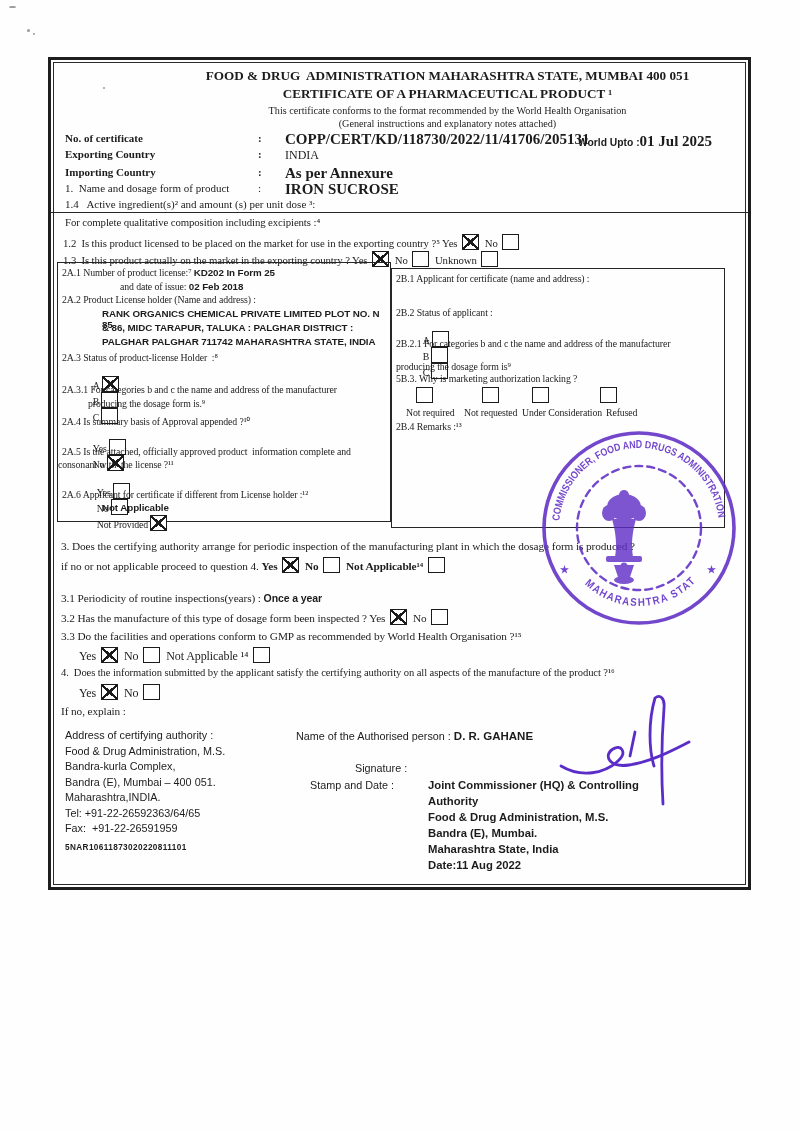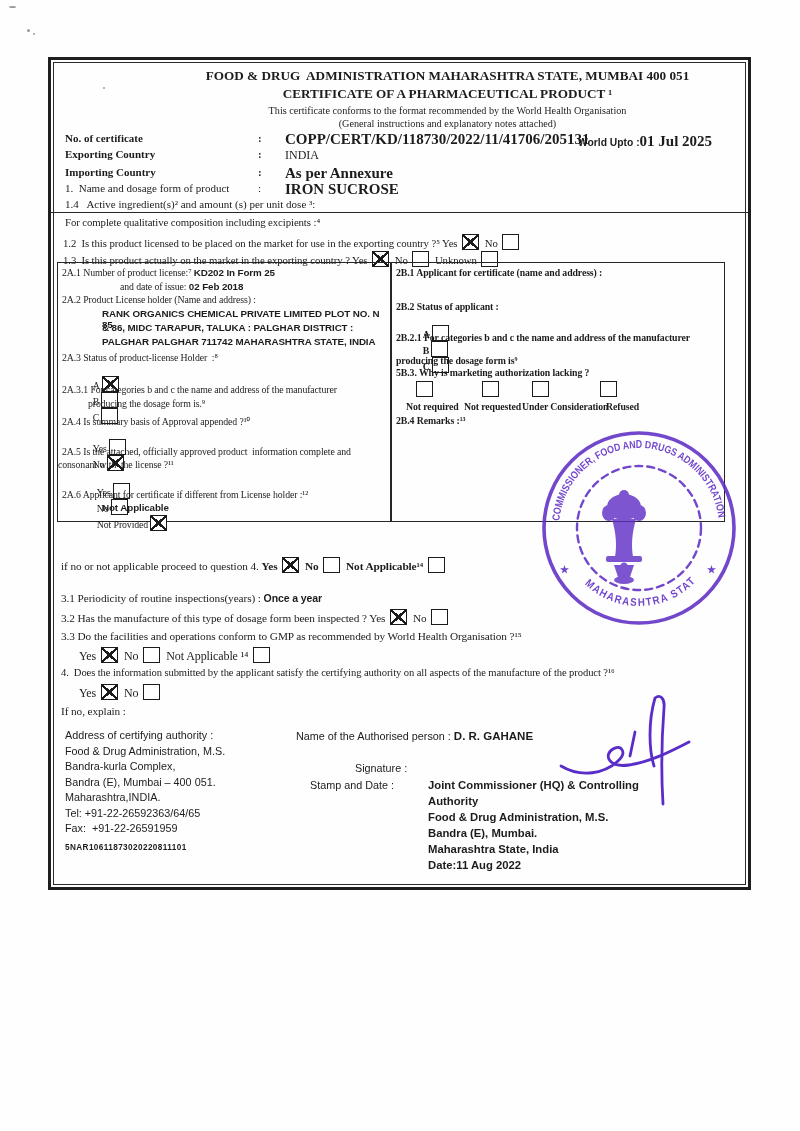--- a/index.html
+++ b/index.html
@@ -117,21 +117,21 @@
       <div class="tl" style="left:0px;top:196px;">consonant with  the license ?¹¹</div>
       <div class="tl" style="left:20px;top:209px;">
         <span>Yes</span><span class="cb lg"></span>
         <span>No</span><span class="cb lg"></span>
         <span>Not Provided</span><span class="cb lg checked"></span>
       </div>
       <div class="tl" style="left:4px;top:226px;">2A.6 Applicant for certificate if different from License holder :¹²</div>
       <div class="tl sb" style="left:44px;top:239px;">Not Applicable</div>
     </div>
 
-    <div class="tbox" style="left:340px;top:202px;width:332px;height:258px;font-weight:bold;">
+    <div class="tbox" style="left:340px;top:208px;width:332px;height:258px;">
       <div class="tl" style="left:4px;top:4px;">2B.1 Applicant for certificate (name and address) :</div>
       <div class="tl" style="left:4px;top:38px;">2B.2 Status of applicant :</div>
       <div class="tl" style="left:12px;top:51px;">
         <span>A</span><span class="cb lg"></span>
         <span>B</span><span class="cb lg"></span>
         <span>C</span><span class="cb lg"></span>
       </div>
       <div class="tl" style="left:4px;top:69px;">2B.2.1 For categories b and c the name and address of the manufacturer</div>
       <div class="tl" style="left:4px;top:82px;margin-top:10px;">producing the dosage form is⁹</div>
       <div class="tl" style="left:4px;top:104px;">5B.3. Why is marketing authorization lacking ?</div>
@@ -139,20 +139,21 @@
       <span class="cb lg abs" style="left:88px;top:118px;"></span>
       <span class="cb lg abs" style="left:138px;top:118px;"></span>
       <span class="cb lg abs" style="left:206px;top:118px;"></span>
       <div class="tl" style="left:14px;top:138px;">Not required</div>
       <div class="tl" style="left:72px;top:138px;">Not requested</div>
       <div class="tl" style="left:130px;top:138px;">Under Consideration</div>
       <div class="tl" style="left:214px;top:138px;">Refused</div>
       <div class="tl" style="left:4px;top:152px;">2B.4 Remarks :¹³</div>
     </div>
 
+    <div class="abs q3f t" style="left:10px;top:480px;">3. Does the certifying authority arrange for periodic inspection of the manufacturing plant in which the dosage form is produced ?</div>
     <div class="abs q3f" style="left:10px;top:497px;">
       <span class="t">if no or not applicable proceed to question 4.</span>
       <span class="bold"><span>Yes</span> <span class="cb lg checked"></span></span>
       <span class="bold"><span>No</span> <span class="cb lg"></span></span>
       <span class="bold"><span>Not Applicable¹⁴</span> <span class="cb lg"></span></span>
     </div>
 
     <div class="abs q3f" style="left:10px;top:532px;">
       <span class="t">3.1 Periodicity of routine inspections(years) :</span>
       <span class="sb2">Once a year</span>

